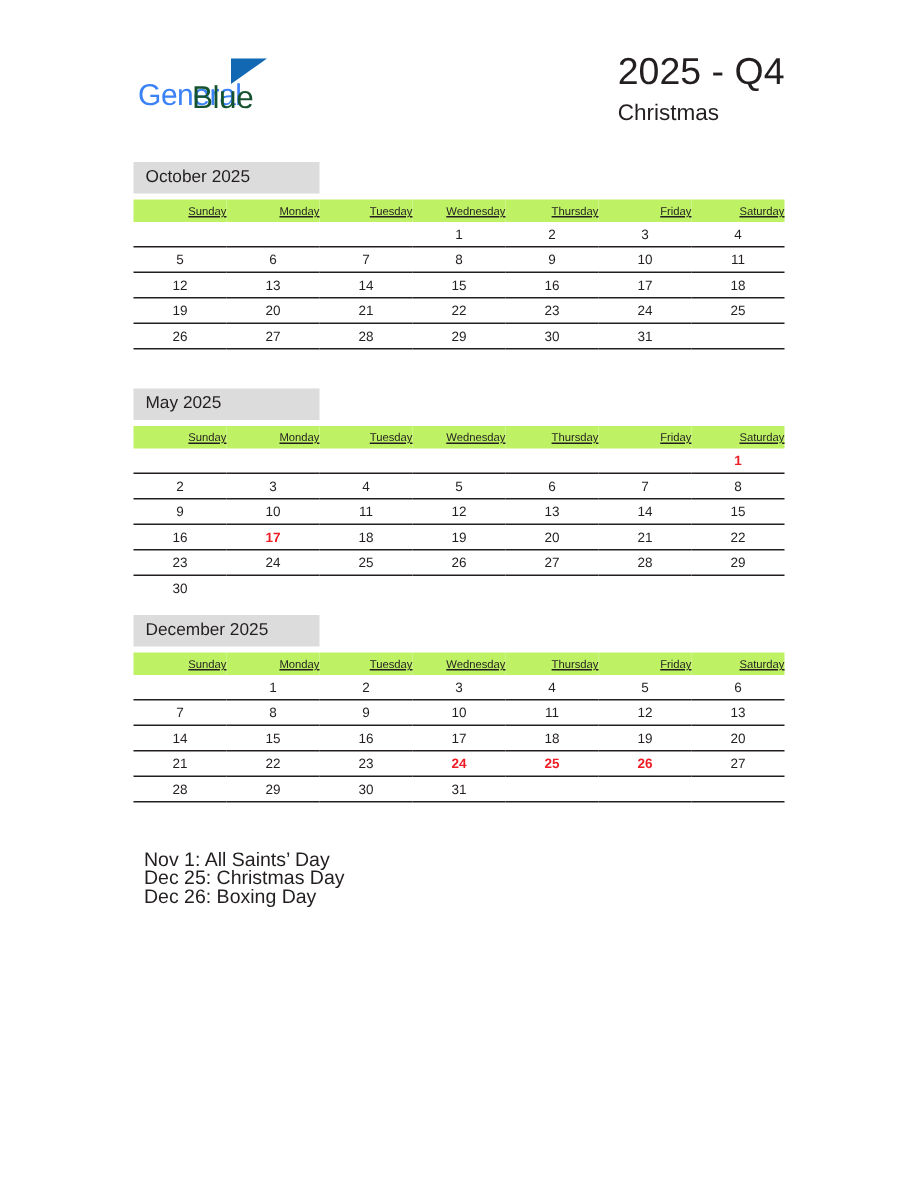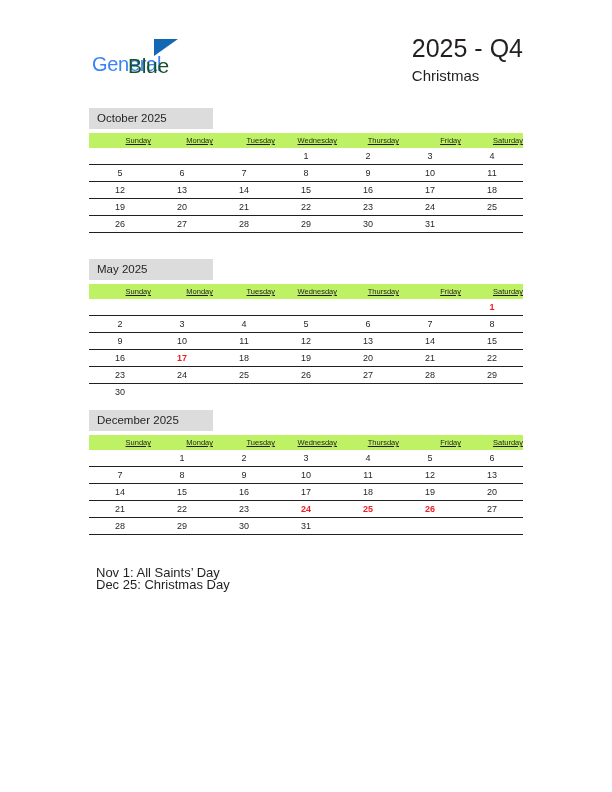--- a/index.html
+++ b/index.html
@@ -359,13 +359,14 @@
           <td class="empty">&nbsp;</td>
           <td class="empty">&nbsp;</td>
           <td class="empty">&nbsp;</td>
         </tr>
       </tbody>
     </table></div>
 
 <div class="holiday-list">
     <div class="holiday-item">Nov 1: All Saints’ Day</div>
     <div class="holiday-item">Dec 25: Christmas Day</div>
+    <div class="holiday-item">Dec 26: Boxing Day</div>
   </div>
 
 </body></html>

